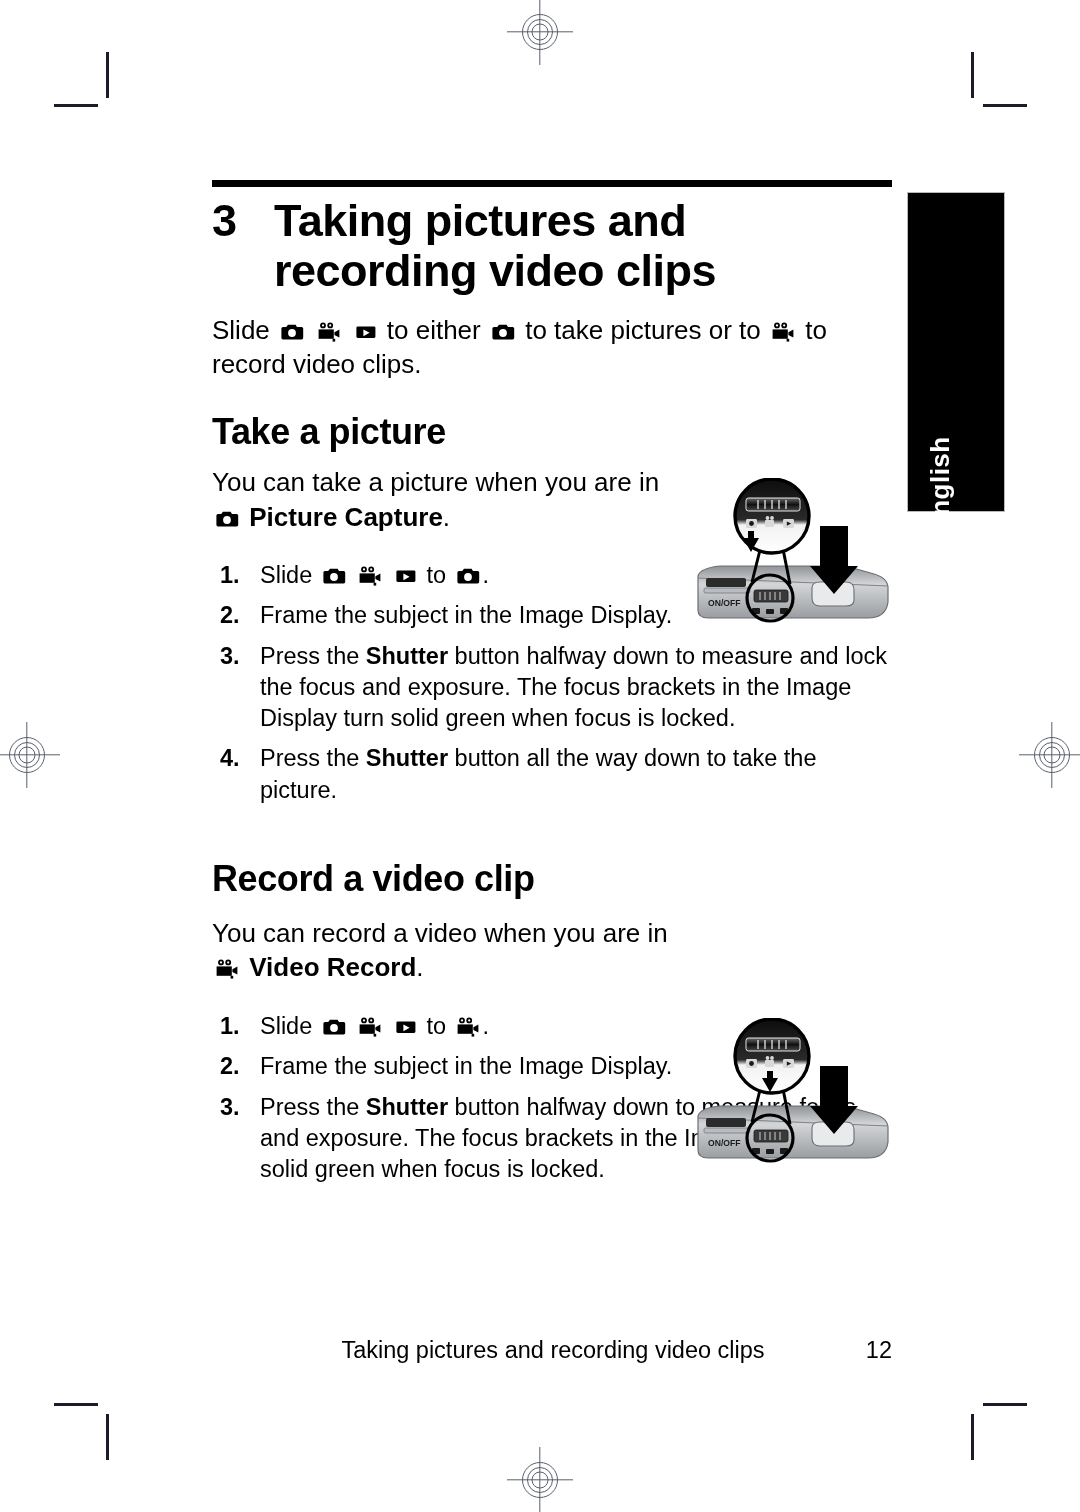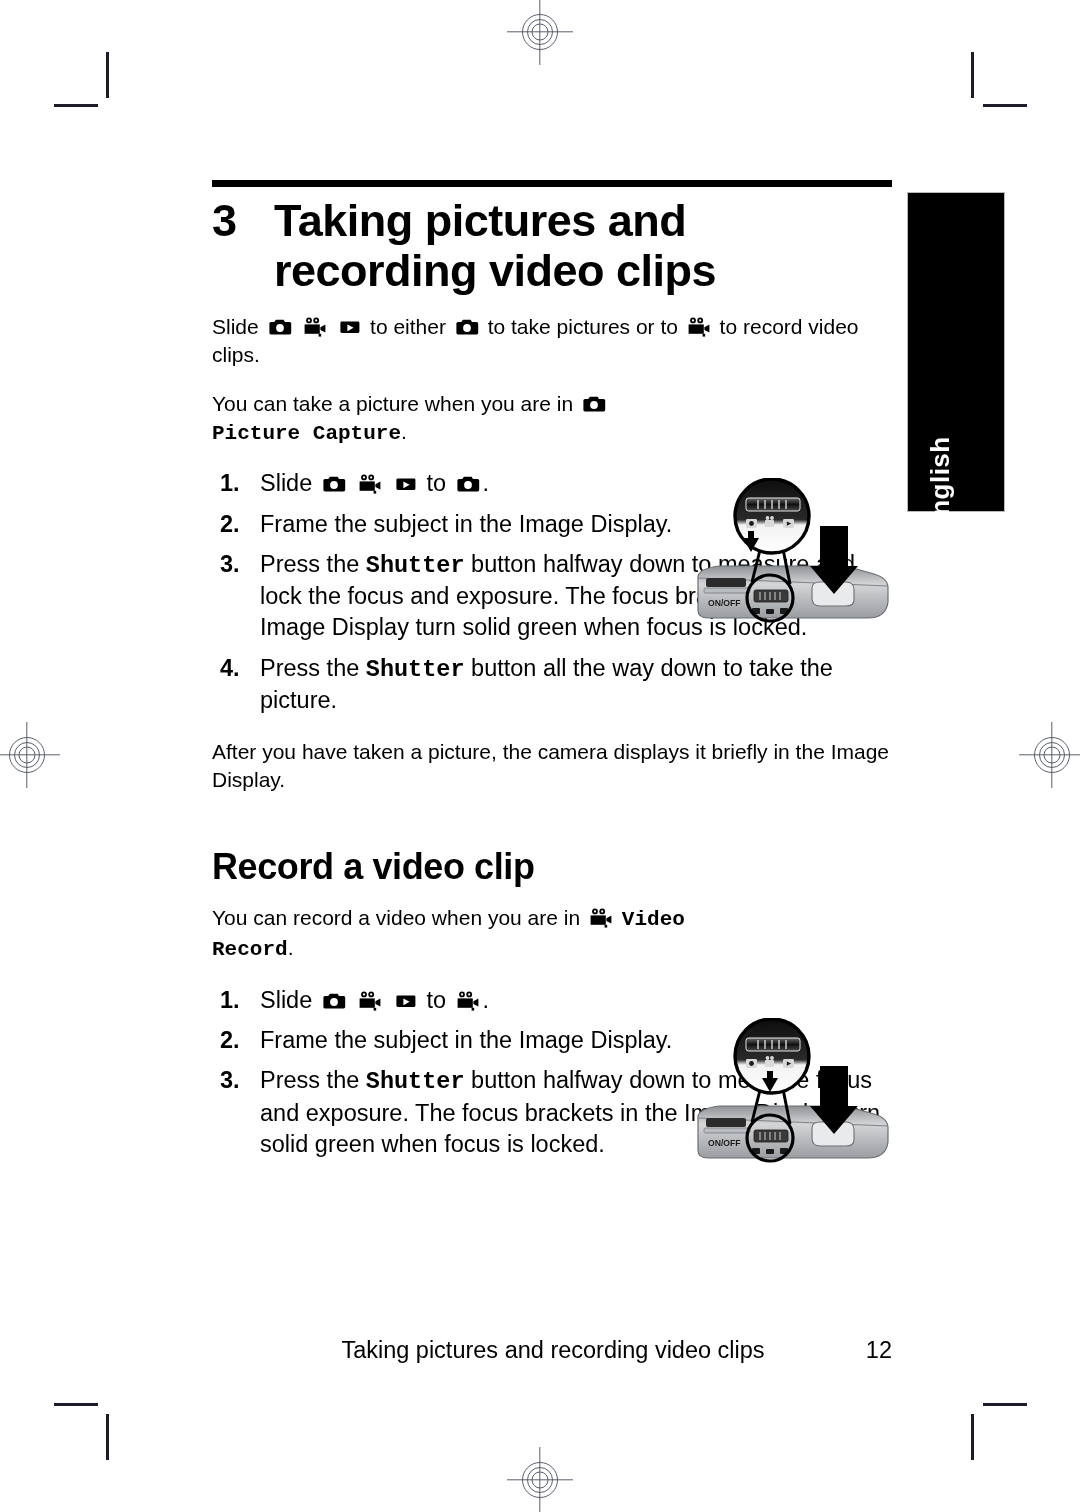--- a/index.html
+++ b/index.html
@@ -85,21 +85,21 @@
   .chapter-num {
     width: 62px;
     flex: 0 0 62px;
   }
   .chapter-name {
     flex: 1 1 auto;
   }
 
   
   .body-text {
-    font-size: 21px;
+    font-size: 26px;
     line-height: 1.33;
     margin-top: 16px;
   }
   .narrow { width: 478px; }
 
   h2.section {
     font-size: 36px;
     font-weight: bold;
     letter-spacing: -0.4px;
     margin: 29px 0 12px 0;
@@ -120,21 +120,21 @@
     margin-bottom: 9px;
   }
   ol.steps > li .num {
     position: absolute;
     left: 8px;
     top: 0;
     font-weight: bold;
   }
   ol.steps > li.narrow-step { width: 478px; }
 
-  b, .bold { font-weight: bold; font-family: Liberation Mono, monospace; }
+  b, .bold { font-weight: bold; }
 
   
   .ico {
     display: inline-block;
     vertical-align: -3px;
     margin: 0 2px;
   }
   .ico svg { display: block; }
 
   
@@ -278,20 +278,21 @@
             <circle cx="7" cy="3.4" r="1.1" fill="#fff"></circle>
             <circle cx="14.2" cy="3.4" r="2.9" fill="#000"></circle>
             <circle cx="14.2" cy="3.4" r="1.1" fill="#fff"></circle>
             <path d="M2.6 7.4h15.2v9.4H2.6z" fill="#000"></path>
             <path d="M18.4 10.2l5-2.6v8l-5-2.6z" fill="#000"></path>
             <path d="M16.6 16.8h2.6v2.8h-2.6z" fill="#000"></path>
           </svg></span>
       <span>to record video clips.</span>
     </p>
 
+    <h2 class="section">Take a picture</h2>
 
     <p class="body-text narrow" style="margin-top:6px;">
       <span>You can take a picture when you are in</span>
       <span class="ico"><svg width="26" height="20" viewBox="0 0 26 20">
             <path d="M4 5h3.2l1.8-2.3h7.6L18 5h4.6a1.6 1.6 0 0 1 1.6 1.6v9.2A1.6 1.6 0 0 1 22.6 17.4H4A1.6 1.6 0 0 1 2.4 15.8V6.6A1.6 1.6 0 0 1 4 5z" fill="#000"></path>
             <circle cx="13" cy="11" r="3.9" fill="#fff"></circle>
           </svg></span>
       <b>Picture Capture</b><span>.</span>
     </p>
 
@@ -333,21 +334,20 @@
         <span>button halfway down to measure and lock the focus and exposure. The focus brackets in the Image Display turn solid green when focus is locked.</span>
       </li>
       <li>
         <span class="num">4.</span>
         <span>Press the</span>
         <b>Shutter</b>
         <span>button all the way down to take the picture.</span>
       </li>
     </ol>
 
-    <p class="body-text" style="margin-top:22px;">After you have taken a picture, the camera displays it briefly in the Image Display.</p>
 
     <h2 class="section second">Record a video clip</h2>
 
     <p class="body-text narrow" style="">
       <span>You can record a video when you are</span>
       <span>in</span>
       <span class="ico"><svg width="26" height="20" viewBox="0 0 26 20">
             <circle cx="7" cy="3.4" r="2.9" fill="#000"></circle>
             <circle cx="7" cy="3.4" r="1.1" fill="#fff"></circle>
             <circle cx="14.2" cy="3.4" r="2.9" fill="#000"></circle>

